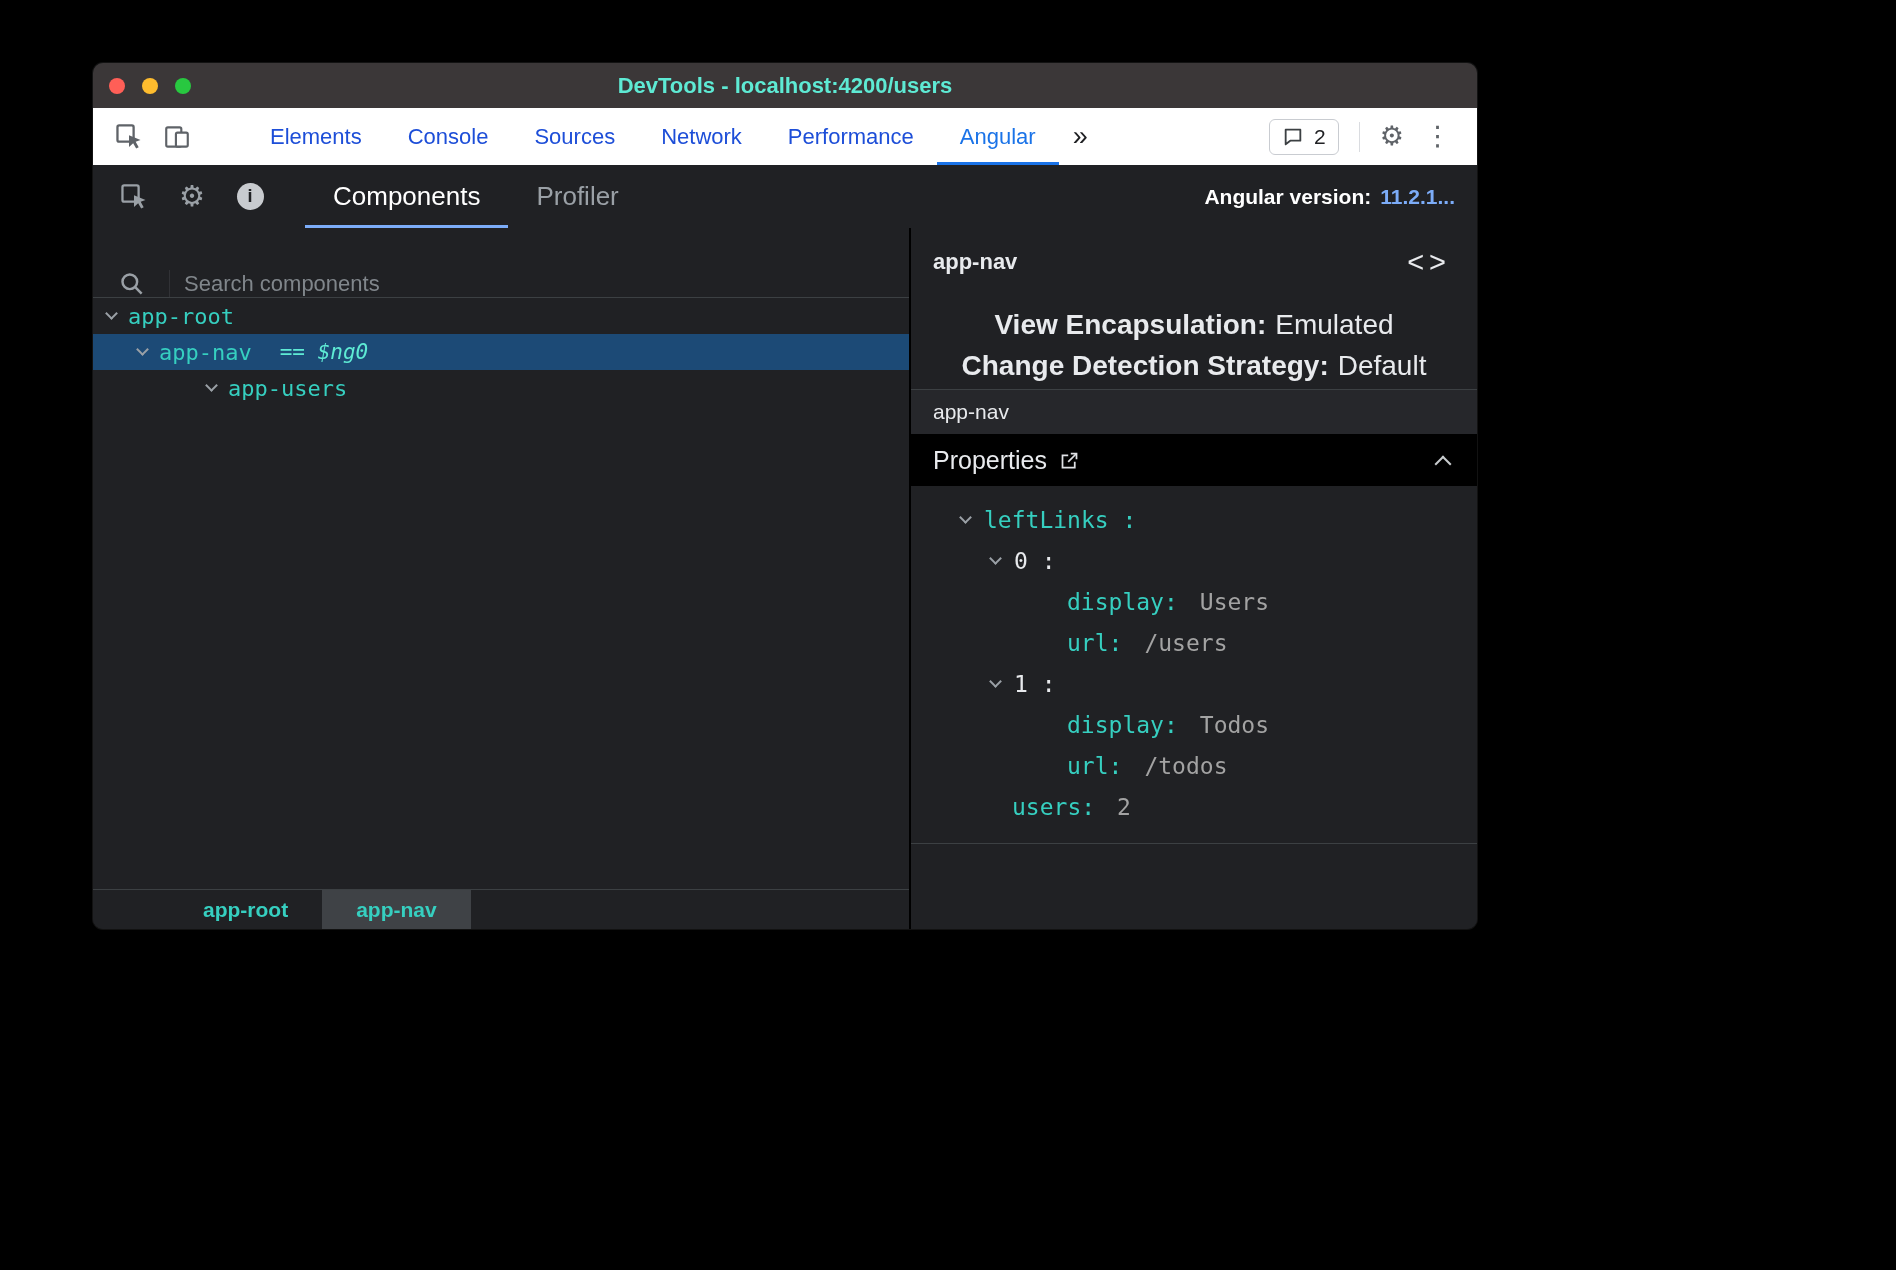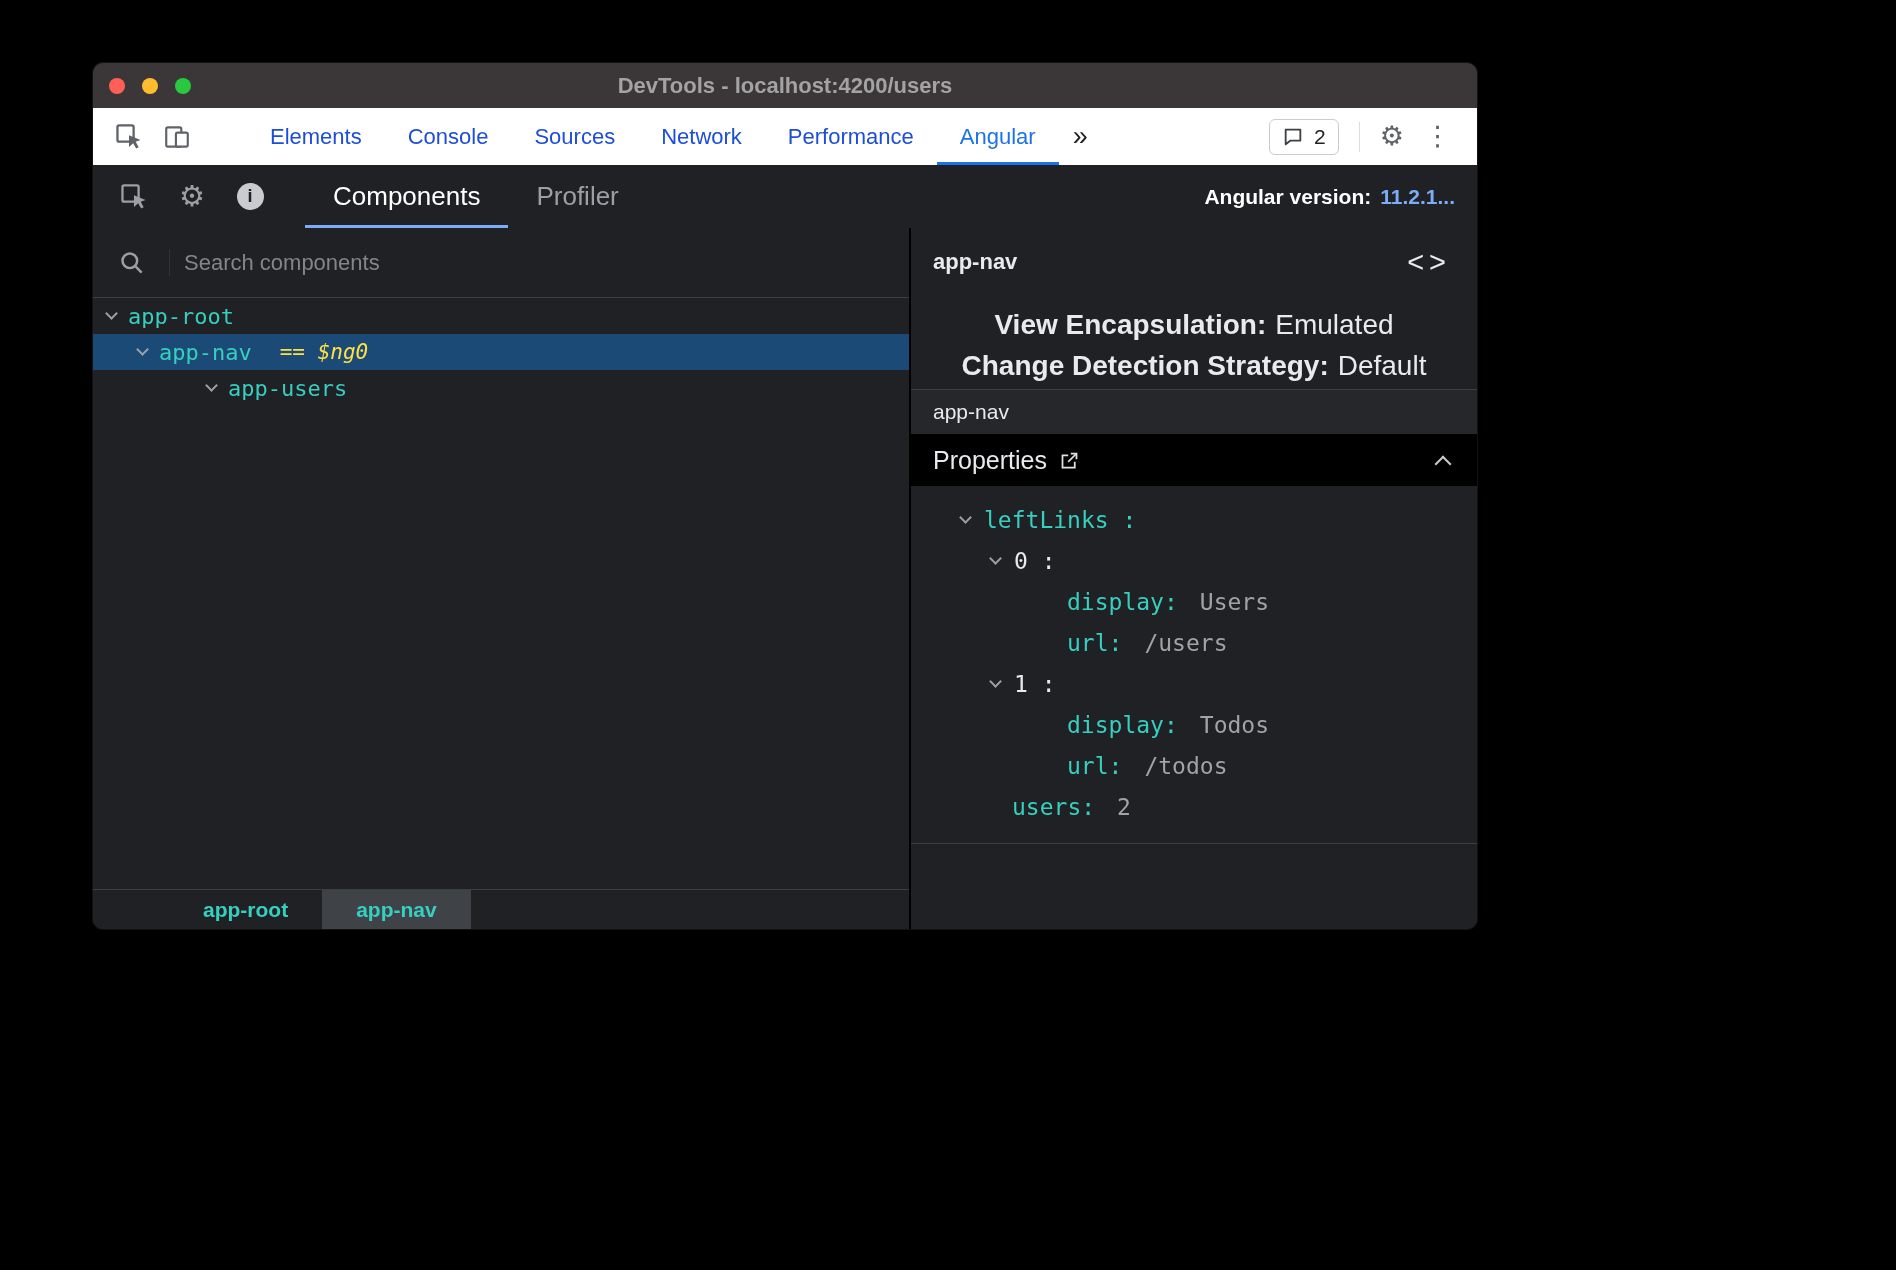--- a/index.html
+++ b/index.html
@@ -13,21 +13,21 @@
     display:flex; flex-direction:column;
     box-shadow:0 0 0 1px rgba(255,255,255,.07), 0 20px 60px rgba(0,0,0,.6);
   }
 
   
   .titlebar { position:relative; height:45px; flex:0 0 auto; background:#3b3738;
               display:flex; align-items:center; justify-content:center; }
   .traffic { position:absolute; left:16px; top:0; height:100%; display:flex; align-items:center; gap:17px; }
   .tl { width:16px; height:16px; border-radius:50%; }
   .tl.red { background:#ff5f57; } .tl.yellow { background:#febc2e; } .tl.green { background:#28c840; }
-  .title { font-size:22px; font-weight:700; color:#a3a3a3; }
+  .title { font-size:22px; font-weight:700; color:#5eead4; }
 
   
   .toolbar-light { height:57px; flex:0 0 auto; background:#fff; display:flex; align-items:stretch; padding-left:12px; }
   .tlb-iconbtn { width:48px; display:flex; align-items:center; justify-content:center; }
   .main-tabs { display:flex; align-items:stretch; margin-left:46px; }
   .main-tab { display:flex; align-items:center; padding:0 23px; font-size:22px; color:#1d4ed8; cursor:default; }
   .main-tab.selected { color:#1a73e8; box-shadow:inset 0 -3px 0 #1a73e8; }
   .more-tabs { display:flex; align-items:center; padding:0 14px; font-size:27px; color:#202124; }
   .tlb-right { margin-left:auto; display:flex; align-items:center; gap:20px; padding-right:26px; }
   .issues-btn { display:flex; align-items:center; gap:10px; border:1px solid #c9ccd1; border-radius:6px;
@@ -45,33 +45,33 @@
   .ng-tab { display:flex; align-items:center; padding:0 28px; font-size:26px; color:#9aa0a6; }
   .ng-tab.selected { color:#fff; box-shadow:inset 0 -3px 0 #7cacf8; }
   .ng-right { margin-left:auto; display:flex; align-items:center; gap:9px; padding-right:22px; font-size:21px; }
   .ng-version-label { color:#fff; font-weight:700; }
   .ng-version-value { color:#7cacf8; font-weight:700; }
 
   
   .content { flex:1; display:flex; min-height:0; }
   .left-panel { width:818px; flex:0 0 auto; display:flex; flex-direction:column; background:#202124; border-right:2px solid #000; }
 
-  .search-row { height:70px; flex:0 0 auto; display:flex; align-items:center; border-bottom:1px solid #3c4043; }
+  .search-row { height:70px; flex:0 0 auto; display:flex; align-items:flex-end; border-bottom:1px solid #3c4043; }
   .search-icell { width:77px; flex:0 0 auto; display:flex; align-items:center; justify-content:center; border-right:1px solid #313236; }
   .search-input { flex:1; background:transparent; border:none; outline:none; color:#e8eaed; font-size:22px;
                   padding:0 14px; font-family:"Liberation Sans", sans-serif; }
   .search-input::placeholder { color:#80868b; }
 
   .tree { flex:1; overflow:hidden; font-family:"DejaVu Sans Mono","Liberation Mono",monospace; font-size:22px; }
   .tree-row { height:36px; display:flex; align-items:center; color:#36cfc0; }
   .tree-row.selected { background:#1c4a76; }
   .indent0 { padding-left:14px; } .indent1 { padding-left:45px; } .indent2 { padding-left:114px; }
   .chev { width:9px; height:9px; border-right:2.5px solid #9aa0a6; border-bottom:2.5px solid #9aa0a6;
           transform:rotate(45deg); display:inline-block; flex:0 0 auto; margin:-5px 12px 0 0; }
-  .tree-ref { margin-left:28px; color:#fde047; font-style:italic; font-size:21px; }
+  .tree-ref { margin-left:28px; color:#5eead4; font-style:italic; font-size:21px; }
 
   .crumbs { height:40px; flex:0 0 auto; border-top:1px solid #3c4043; display:flex; align-items:stretch; padding-left:76px; }
   .crumb { display:flex; align-items:center; padding:0 34px; font-size:21px; font-weight:700; color:#36cfc0; }
   .crumb.active { background:#3f4246; }
 
   
   .right-panel { flex:1; min-width:0; display:flex; flex-direction:column; background:#202124; }
   .rp-head { height:68px; flex:0 0 auto; display:flex; align-items:center; padding:0 26px 0 22px; }
   .rp-title { font-size:22px; font-weight:700; color:#e8eaed; }
   .code-ic { margin-left:auto; font-size:29px; font-weight:300; color:#e8eaed; letter-spacing:5px; line-height:1; }

